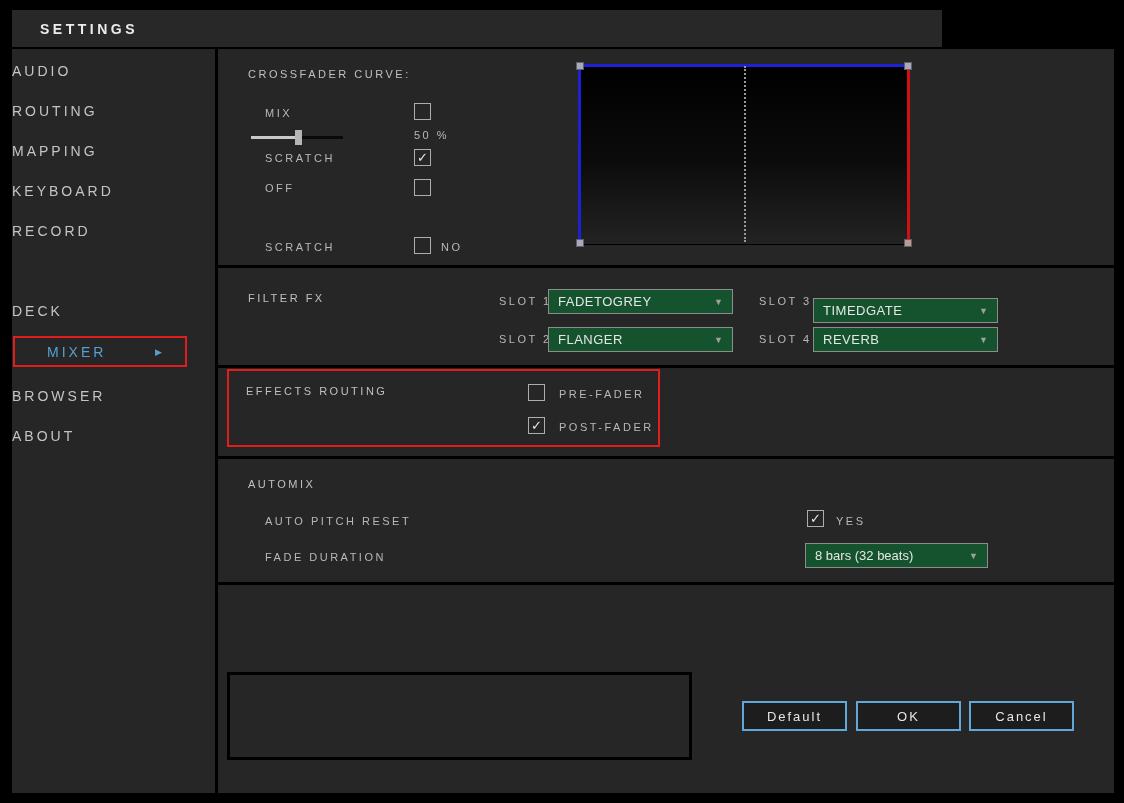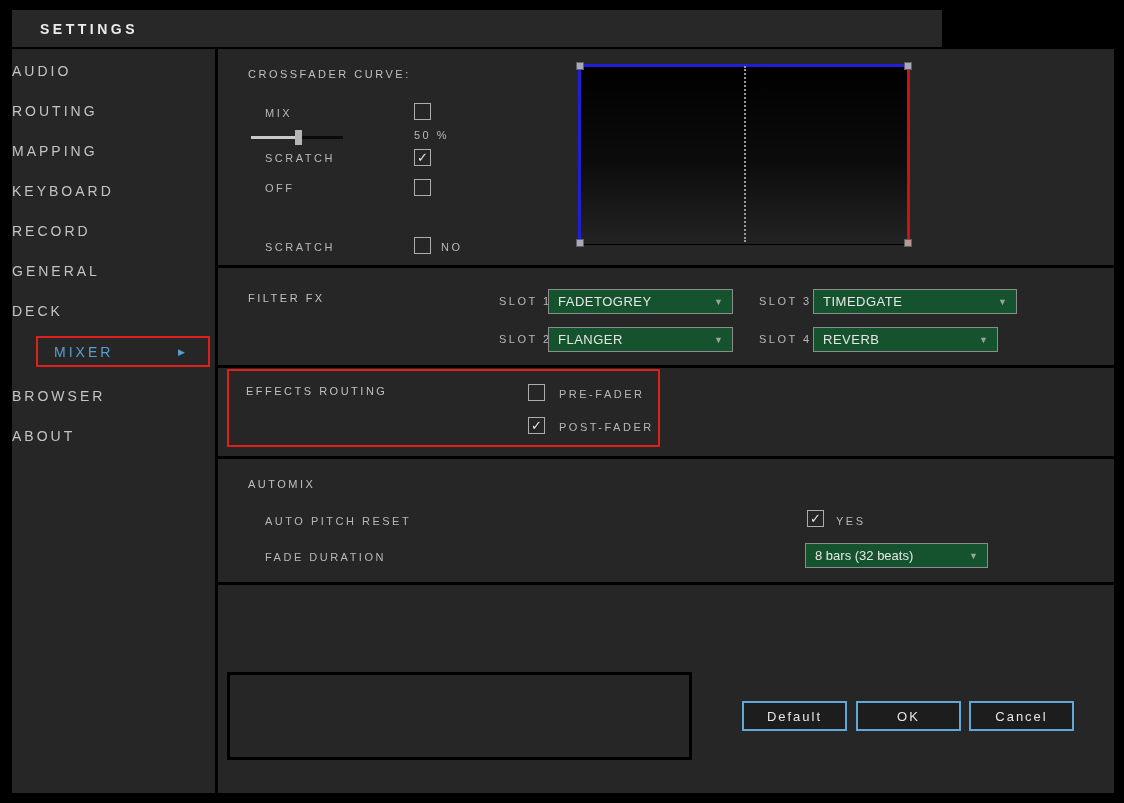--- a/index.html
+++ b/index.html
@@ -10,22 +10,22 @@
   .titlebar { position:absolute; left:12px; top:10px; width:930px; height:37px;
               background:#282828; display:flex; align-items:center; }
   .title { margin-left:28px; color:#ececec; font-size:14px; font-weight:bold;
            letter-spacing:3.5px; }
 
   .sidebar { position:absolute; left:12px; top:49px; width:203px; height:744px;
              background:#262626; }
   .side-item { position:absolute; left:0; width:100%; height:40px; display:flex;
                align-items:center; color:#c4c4c4; font-size:14px;
                letter-spacing:3px; cursor:pointer; }
-  .side-item.active { left:24px; width:174px; height:31px; border:2px solid #e01e1e;
-                      padding-left:16px; padding-right:20px; color:#55a0ce;
+  .side-item.active { left:1px; width:174px; height:31px; border:2px solid #e01e1e;
+                      padding-left:32px; padding-right:20px; color:#55a0ce;
                       justify-content:space-between; }
   .submenu-arrow { color:#55a0ce; font-size:9px; }
 
   .main { position:absolute; left:218px; top:49px; width:896px; height:744px;
           background:#262626; }
   .section { position:absolute; left:0; width:896px; border-bottom:3px solid #000; }
   .sec-crossfader { top:0;   height:219px; }
   .sec-filterfx   { top:219px; height:100px; }
   .sec-routing    { top:319px; height:91px; }
   .sec-automix    { top:410px; height:126px; }
@@ -105,23 +105,20 @@
     </div>
   <div class="side-item" style="top:82px">
       <span>MAPPING</span>
     </div>
   <div class="side-item" style="top:122px">
       <span>KEYBOARD</span>
     </div>
   <div class="side-item" style="top:162px">
       <span>RECORD</span>
     </div>
-  <div class="side-item" style="top:202px">
-      <span>GENERAL</span>
-    </div>
   <div class="side-item" style="top:242px">
       <span>DECK</span>
     </div>
   <div class="side-item active" style="top:287px">
     <span>MIXER</span>
     <span class="submenu-arrow">▶</span>
   </div>
   <div class="side-item" style="top:327px">
       <span>BROWSER</span>
     </div>
@@ -176,21 +173,21 @@
       <span class="arrow">▼</span>
     </div>
 
     <div class="lbl" style="left:281px; top:65px">SLOT 2</div>
     <div class="dropdown" style="left:330px; top:59px; width:185px">
       <span class="value">FLANGER</span>
       <span class="arrow">▼</span>
     </div>
 
     <div class="lbl" style="left:541px; top:27px">SLOT 3</div>
-    <div class="dropdown" style="left:595px; top:21px; width:204px">
+    <div class="dropdown" style="left:595px; top:30px; width:185px">
       <span class="value">TIMEDGATE</span>
       <span class="arrow">▼</span>
     </div>
 
     <div class="lbl" style="left:541px; top:65px">SLOT 4</div>
     <div class="dropdown" style="left:595px; top:59px; width:185px">
       <span class="value">REVERB</span>
       <span class="arrow">▼</span>
     </div>
   </div>

